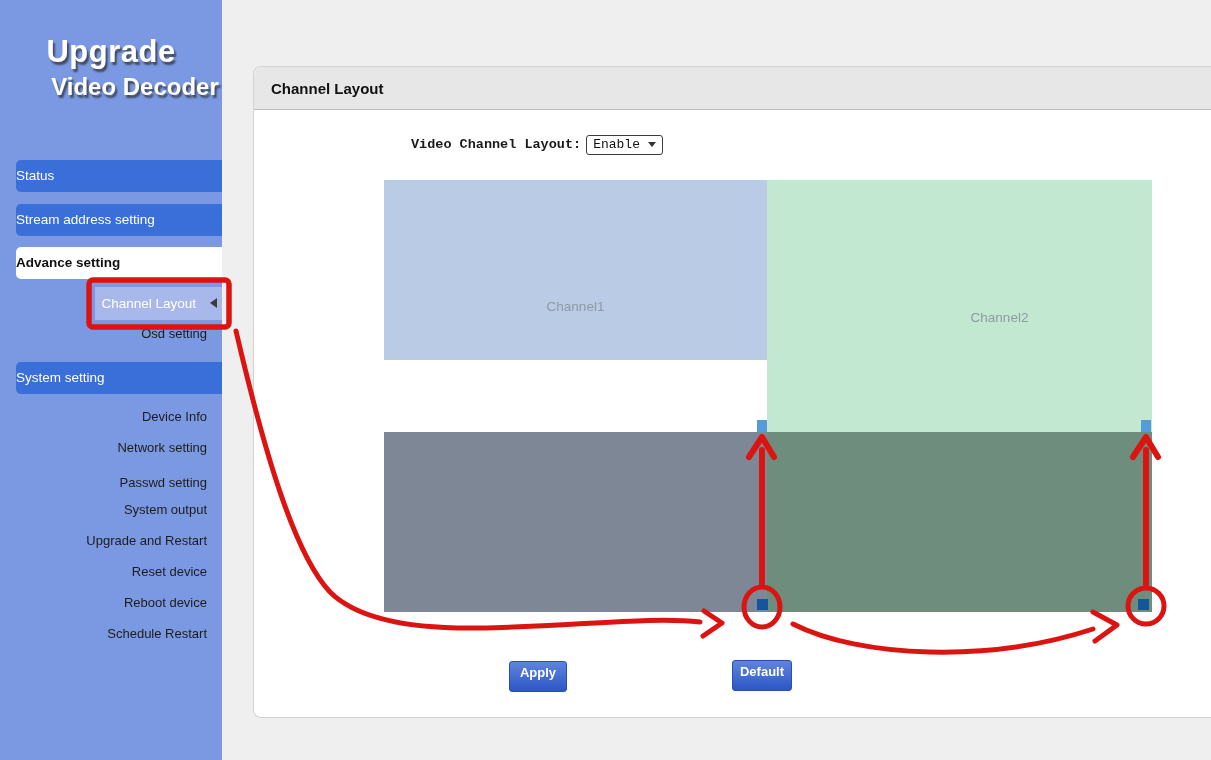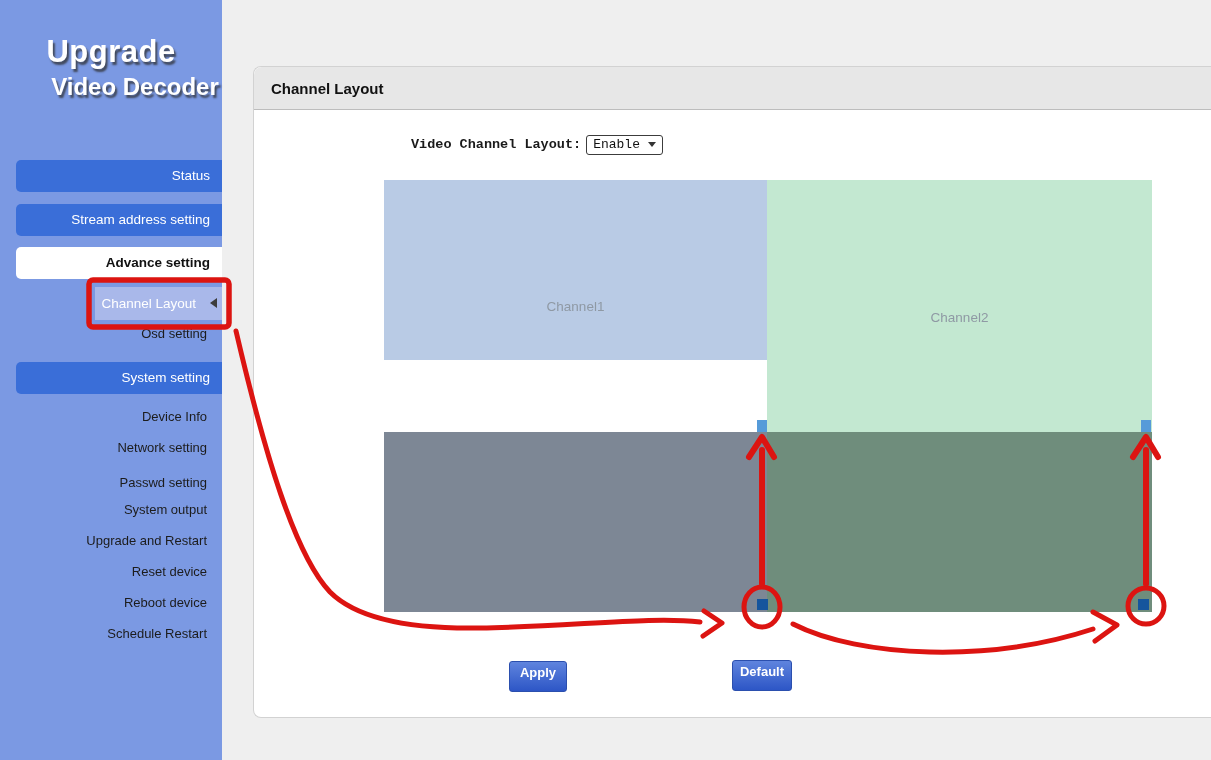--- a/index.html
+++ b/index.html
@@ -23,21 +23,21 @@
   }
   .logo .l2 {
     font-size:24px; font-weight:800; margin-top:3px;
     text-shadow:2px 3px 2px rgba(45,45,45,.75);
     padding-left:48px;
   }
   .side-btn {
     position:absolute; left:16px; width:206px; height:32px;
     background:#3a6ed8; border-radius:5px 0 0 5px;
     color:#fff; font-size:13.5px; line-height:32px;
-    text-align:right; padding-right:12px; cursor:pointer;
+    text-align:left; padding-right:12px; cursor:pointer;
   }
   .side-btn.active-parent {
     background:#ffffff; color:#111; font-weight:bold;
   }
   .submenu-active {
     position:absolute; left:95px; top:287px; width:127px; height:33px;
     background:#a9b8ea; color:#fff; font-size:13.5px; line-height:33px;
     text-align:right; padding-right:26px; cursor:pointer;
   }
   .submenu-active .tri {
@@ -160,21 +160,21 @@
     <span class="select">
       <span>Enable</span>
       <span class="caret"></span>
     </span>
   </div>
 
   <div class="canvas">
     <div class="quad q-ch1-light" style="background-color: rgb(185, 203, 229);">
       <div class="ch-label">Channel1</div>
     </div>
-    <div class="quad q-ch2-light" style="background-color: rgb(195, 232, 209);">
+    <div class="quad q-ch2-light" style="background-color: rgb(195, 232, 209); padding-left: 40px;">
       <div class="ch-label">Channel2</div>
     </div>
     <div class="quad q-ch1-dark" style="background-color: rgb(125, 135, 149);"></div>
     <div class="quad q-ch2-dark" style="background-color: rgb(111, 141, 124);"></div>
 
     <div class="handle h-light h1-light" style="background-color: rgb(86, 155, 217);"></div>
     <div class="handle h-light h2-light" style="background-color: rgb(86, 155, 217);"></div>
     <div class="handle h-dark h1-dark" style="background-color: rgb(21, 85, 157);"></div>
     <div class="handle h-dark h2-dark" style="background-color: rgb(21, 85, 157);"></div>
   </div>

